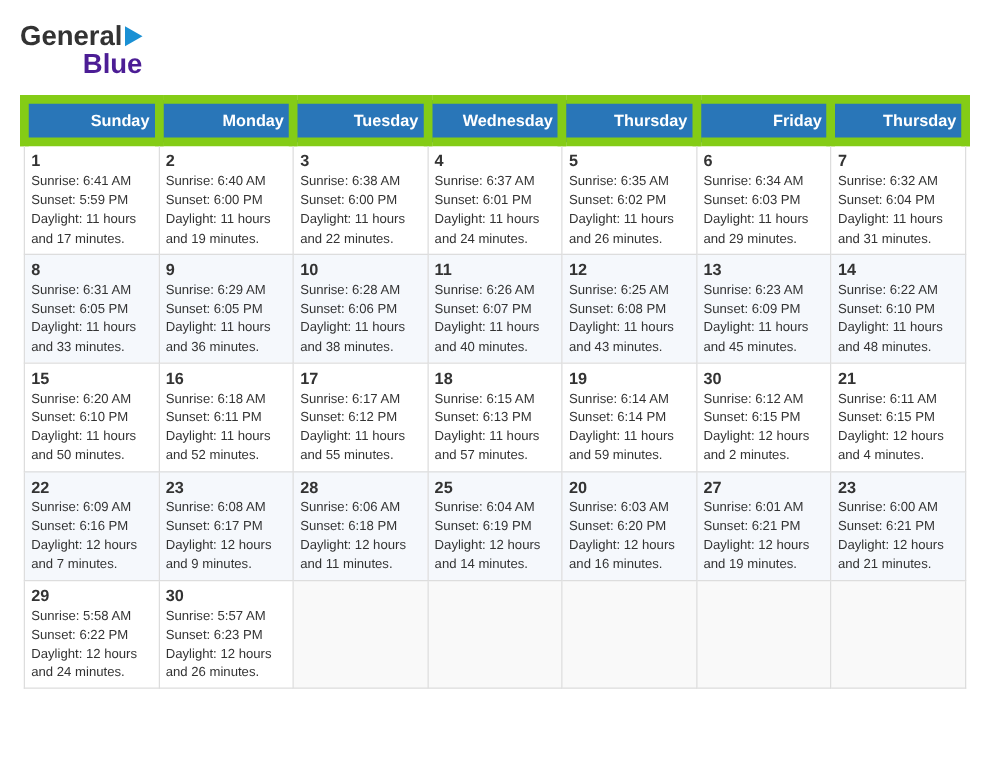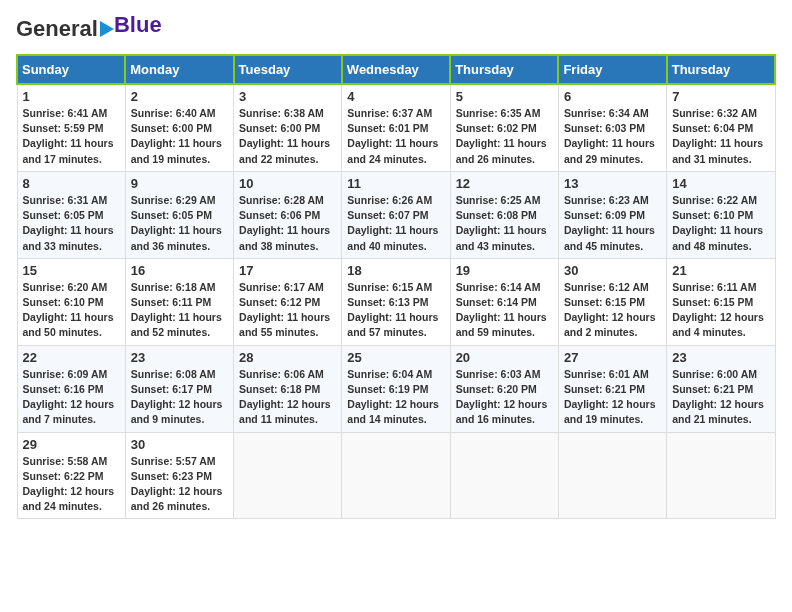--- a/index.html
+++ b/index.html
@@ -11,22 +11,22 @@
       padding: 16px;
     }
     .header {
       display: flex;
       justify-content: space-between;
       align-items: flex-start;
       margin-bottom: 12px;
     }
     .logo {
       display: flex;
-      flex-direction: row;
-      align-items: flex-start;
+      flex-direction: column;
+      align-items: flex-end;
     }
     .logo-arrow {
       width: 0; height: 0;
       border-top: 8px solid transparent;
       border-bottom: 8px solid transparent;
       border-left: 14px solid #1a90d4;
       display: inline-block;
       margin-left: 2px;
       vertical-align: middle;
     }
@@ -37,40 +37,40 @@
     .title-block { text-align: right; }
     .title-block h1 { font-size: 32px; color: #333; font-weight: bold; }
     .title-block h2 { font-size: 16px; color: #555; font-weight: normal; }
     .calendar { width: 100%; border-collapse: collapse; }
     .calendar th {
       background: #2976b8;
       color: #fff;
       font-size: 13px;
       font-weight: bold;
       padding: 6px 4px;
-      text-align: left;
-      border: 2px solid #84cc16;
+      text-align: right;
+      border: 7px solid #84cc16;
     }
     .calendar td {
       vertical-align: top;
       padding: 4px 5px;
       border: 1px solid #ddd;
       font-size: 10.5px;
       color: #333;
       width: 14.28%;
       background: #fff;
     }
     .calendar tr:nth-child(even) td { background: #f5f8fc; }
     .day-num {
       font-size: 13px;
       font-weight: bold;
       display: block;
       margin-bottom: 2px;
     }
-    .cell-text { line-height: 1.45; font-weight: bold; }
+    .cell-text { line-height: 1.45; }
     .empty-cell { background: #f9f9f9 !important; }
   </style>
 </head>
 <body>
 
 <div class="header">
   <div class="logo">
     <div class="logo-line">
       <span style="font-size:22px;font-weight:bold;color:#333;">General</span>
       <span class="logo-arrow"></span>

